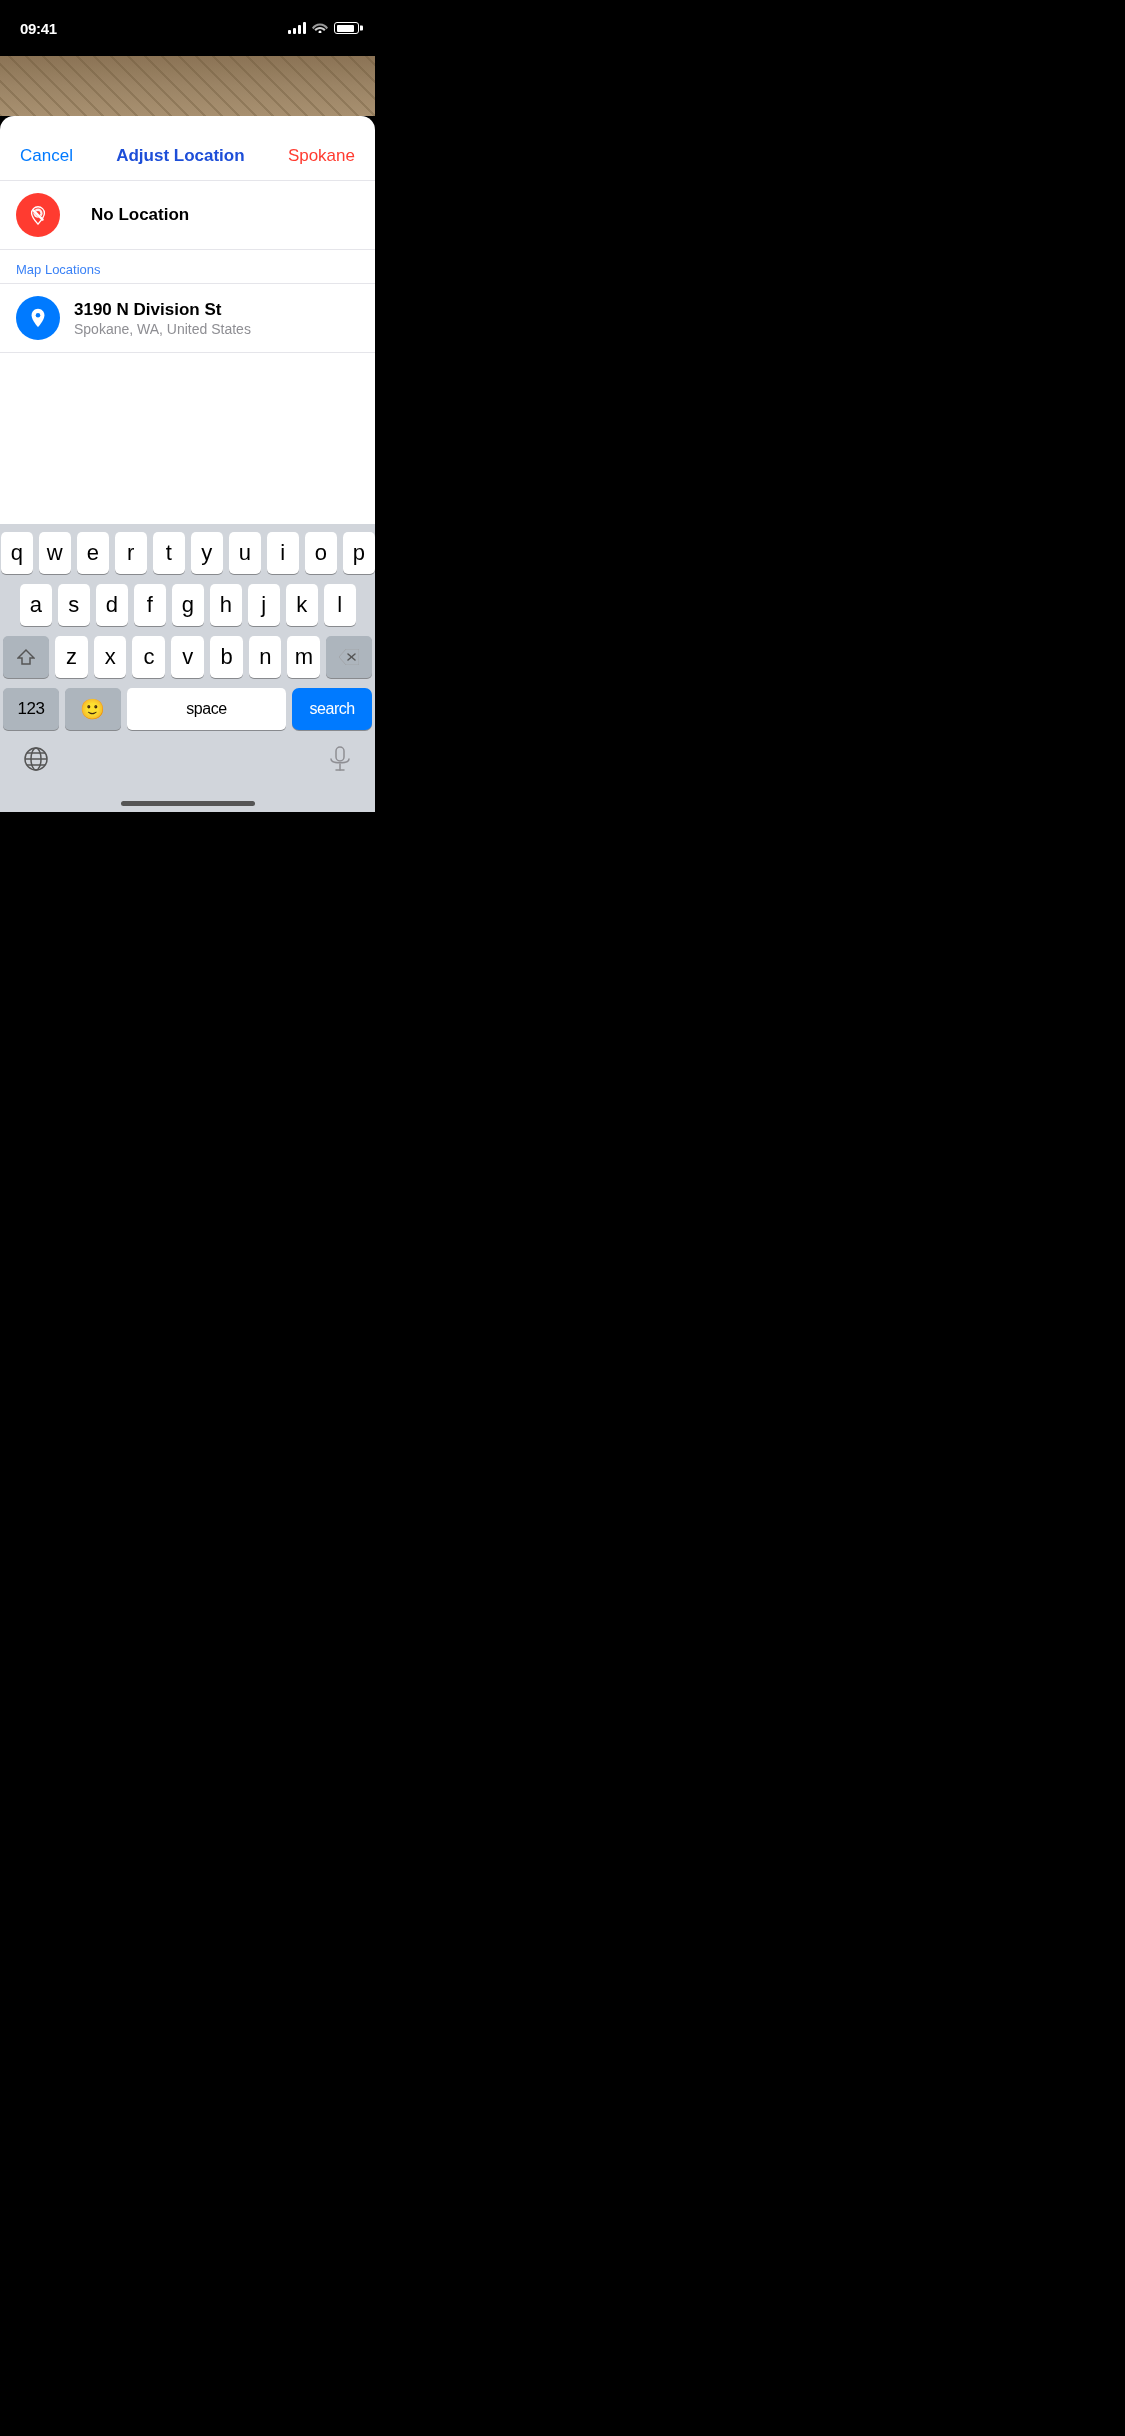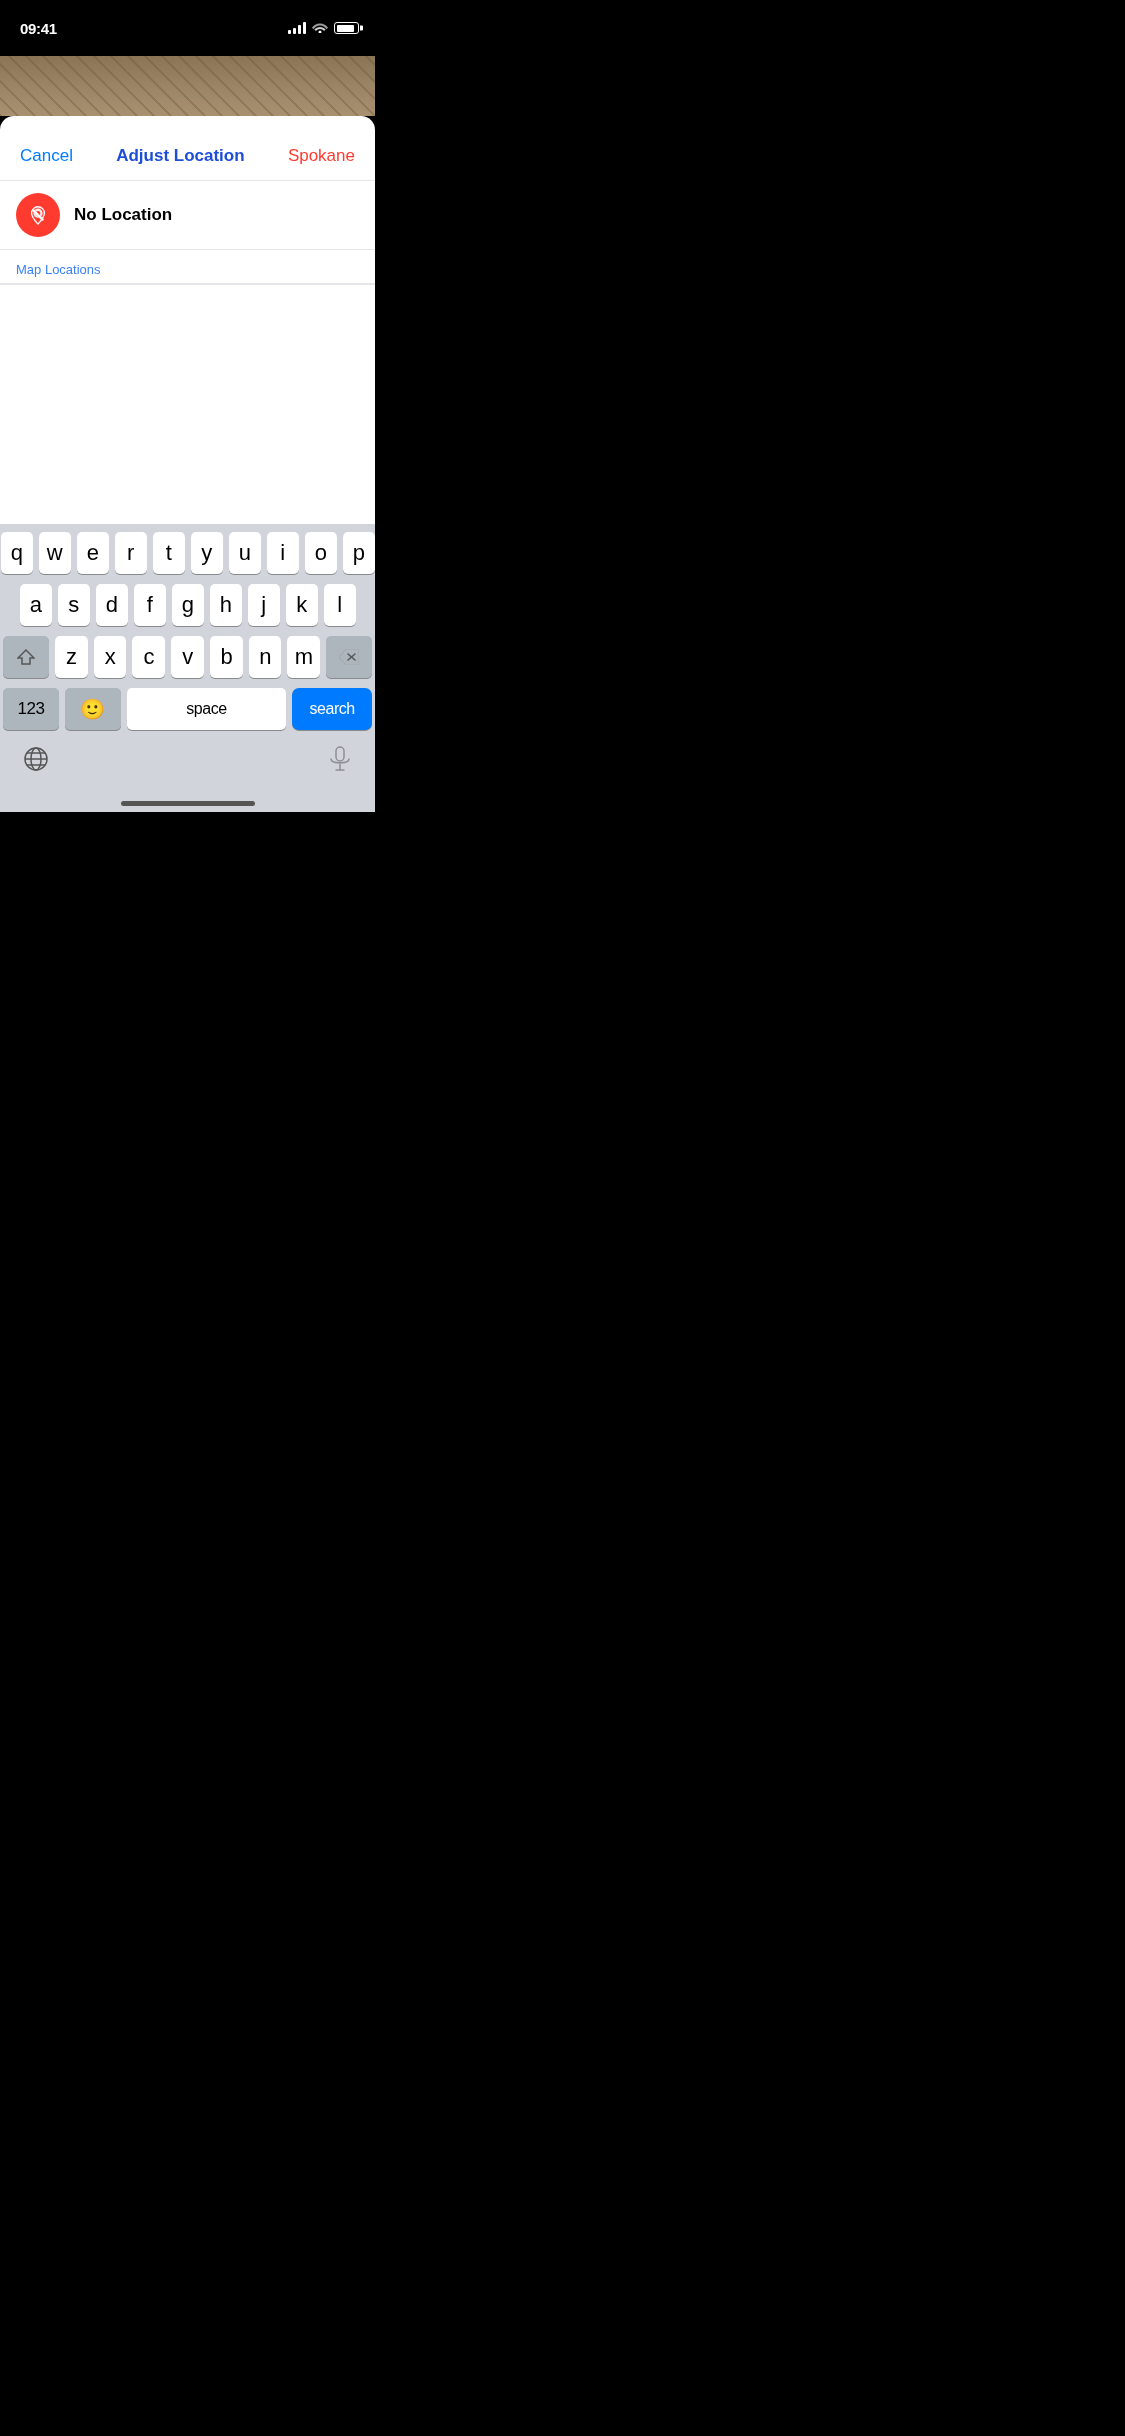--- a/index.html
+++ b/index.html
@@ -207,20 +207,21 @@
       flex-shrink: 0;
     }
     .location-icon-red svg {
       width: 22px;
       height: 22px;
     }
     .location-title {
       font-size: 17px;
       font-weight: 600;
       color: #000;
+      margin-left: 17px;
     }
 
     
     .section-header {
       padding: 12px 16px 6px;
       color: #3b82f6;
       font-size: 13px;
       font-weight: 400;
     }
 
@@ -413,20 +414,32 @@
     </div>
     <span class="location-title">No Location</span>
   </div>
 
   <div class="divider"></div>
 
   <div class="section-header">Map Locations</div>
 
   <div class="divider"></div>
 
+  <div class="location-row">
+    <div class="location-icon-blue">
+      <svg viewBox="0 0 24 24" fill="white">
+        <path d="M12 2C8.13 2 5 5.13 5 9c0 5.25 7 13 7 13s7-7.75 7-13c0-3.87-3.13-7-7-7z" fill="white"></path>
+        <circle cx="12" cy="9" r="2.5" fill="#007AFF"></circle>
+      </svg>
+    </div>
+    <div class="location-info">
+      <div class="location-main">3190 N Division St</div>
+      <div class="location-sub">Spokane, WA, United States</div>
+    </div>
+  </div>
 
   <div class="divider"></div>
 
   <div class="keyboard">
 
     <div class="keyboard-row">
       <div class="key">q</div>
       <div class="key">w</div>
       <div class="key">e</div>
       <div class="key">r</div>

